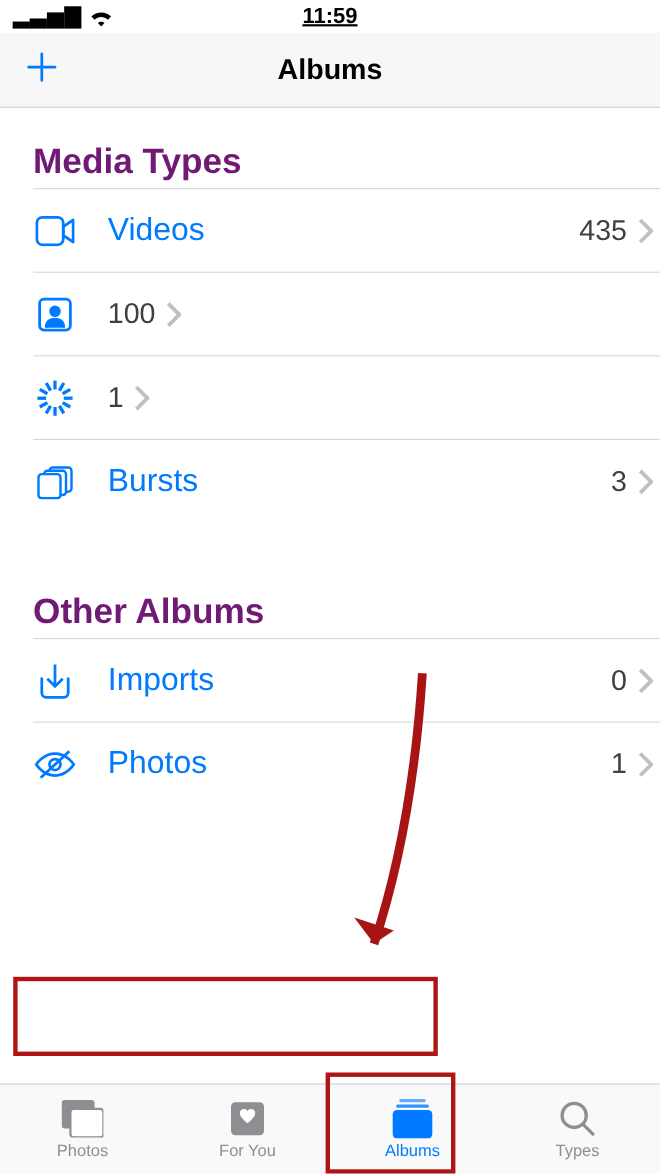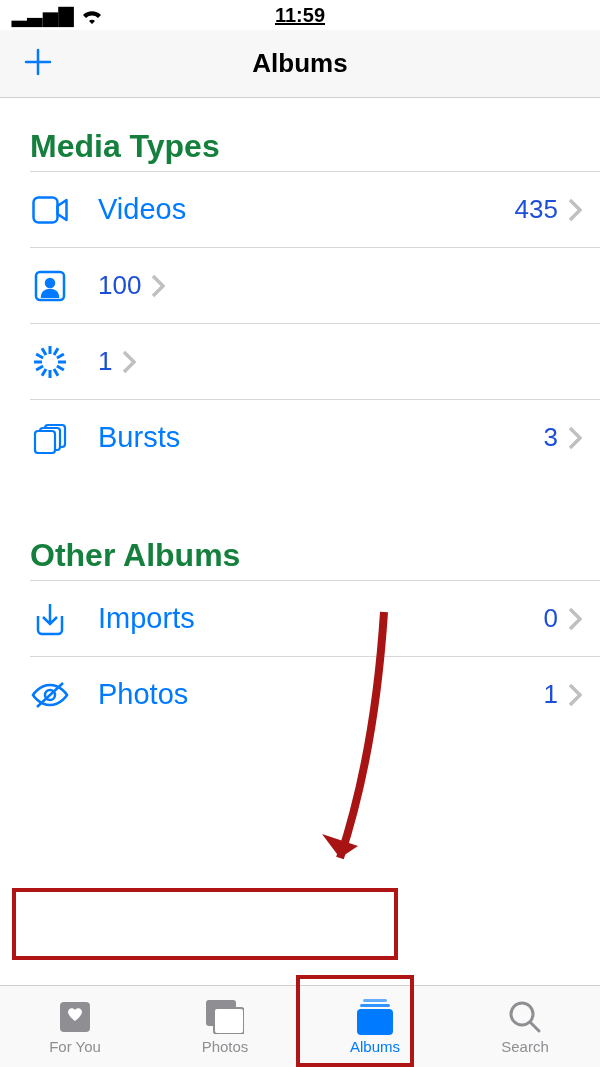--- a/index.html
+++ b/index.html
@@ -45,53 +45,53 @@
       font-size: 26px;
       font-weight: 600;
       color: #000;
     }
     .content {
       padding-top: 30px;
     }
     .section-header {
       font-size: 32px;
       font-weight: 700;
-      color: #15803d;
+      color: #701a75;
       padding: 0 30px 6px 30px;
     }
     .list {
       margin-left: 30px;
     }
     .row {
       display: flex;
       align-items: center;
       height: 76px;
       border-top: 1px solid #d8d8d8;
-      padding-right: 18px;
+      padding-right: 6px;
       position: relative;
     }
     .row.first { border-top: 1px solid #d8d8d8; }
     .row-icon {
       width: 40px;
       height: 40px;
       display: flex;
       align-items: center;
       justify-content: center;
       margin-right: 28px;
       color: #007aff;
     }
     .row-label {
       flex: 1;
       font-size: 29px;
       color: #007aff;
       font-weight: 400;
     }
     .row-count {
       font-size: 26px;
-      color: #1d4ed8;
+      color: #404040;
       margin-right: 10px;
     }
     .row-chevron {
       color: #c0c0c0;
     }
     .section-gap { height: 62px; }
     .tab-bar {
       position: absolute;
       bottom: 0;
       left: 0;
@@ -297,48 +297,48 @@
   <path d="M64 10 Q 55 150 20 256" fill="none" stroke="#a81414" stroke-width="8"></path>
   <path d="M20 256 L2 232 L38 244 Z" fill="#a81414"></path>
 </svg>
 
 <div class="annotation-box box-deleted"></div>
 <div class="annotation-box box-albums-tab"></div>
 
 <div class="tab-bar">
   <div class="tab">
     <div class="tab-icon">
+      <svg width="38" height="34" viewBox="0 0 38 34" fill="#8e8e93">
+          <rect x="0" y="0" width="30" height="26" rx="3"></rect>
+          <rect x="8" y="8" width="30" height="26" rx="3" fill="#fff" stroke="#8e8e93" stroke-width="2"></rect>
+        </svg>
+    </div>
+    <div class="tab-label">Photos</div>
+  </div>
+  <div class="tab">
+    <div class="tab-icon">
       <svg width="34" height="34" viewBox="0 0 34 34" fill="#8e8e93">
           <rect x="2" y="2" width="30" height="30" rx="4"></rect>
           <path d="M17 10c-2-3-7-2-7 2 0 4 7 9 7 9s7-5 7-9c0-4-5-5-7-2z" fill="#fff"></path>
         </svg>
     </div>
     <div class="tab-label">For You</div>
-  </div>
-  <div class="tab">
-    <div class="tab-icon">
-      <svg width="38" height="34" viewBox="0 0 38 34" fill="#8e8e93">
-          <rect x="0" y="0" width="30" height="26" rx="3"></rect>
-          <rect x="8" y="8" width="30" height="26" rx="3" fill="#fff" stroke="#8e8e93" stroke-width="2"></rect>
-        </svg>
-    </div>
-    <div class="tab-label">Photos</div>
   </div>
   <div class="tab active">
     <div class="tab-icon">
       <svg width="40" height="36" viewBox="0 0 40 36" fill="#007aff">
           <rect x="8" y="0" width="24" height="3" rx="1.5" opacity="0.6"></rect>
           <rect x="5" y="5" width="30" height="3" rx="1.5" opacity="0.8"></rect>
           <rect x="2" y="10" width="36" height="26" rx="4"></rect>
         </svg>
     </div>
     <div class="tab-label">Albums</div>
   </div>
   <div class="tab">
     <div class="tab-icon">
       <svg width="34" height="34" viewBox="0 0 34 34" fill="none" stroke="#8e8e93" stroke-width="3">
           <circle cx="14" cy="14" r="11"></circle>
           <path d="M23 23l8 8" stroke-linecap="round"></path>
         </svg>
     </div>
-    <div class="tab-label">Search</div>
+    <div class="tab-label">Types</div>
   </div>
 </div>
 
 </body></html>

